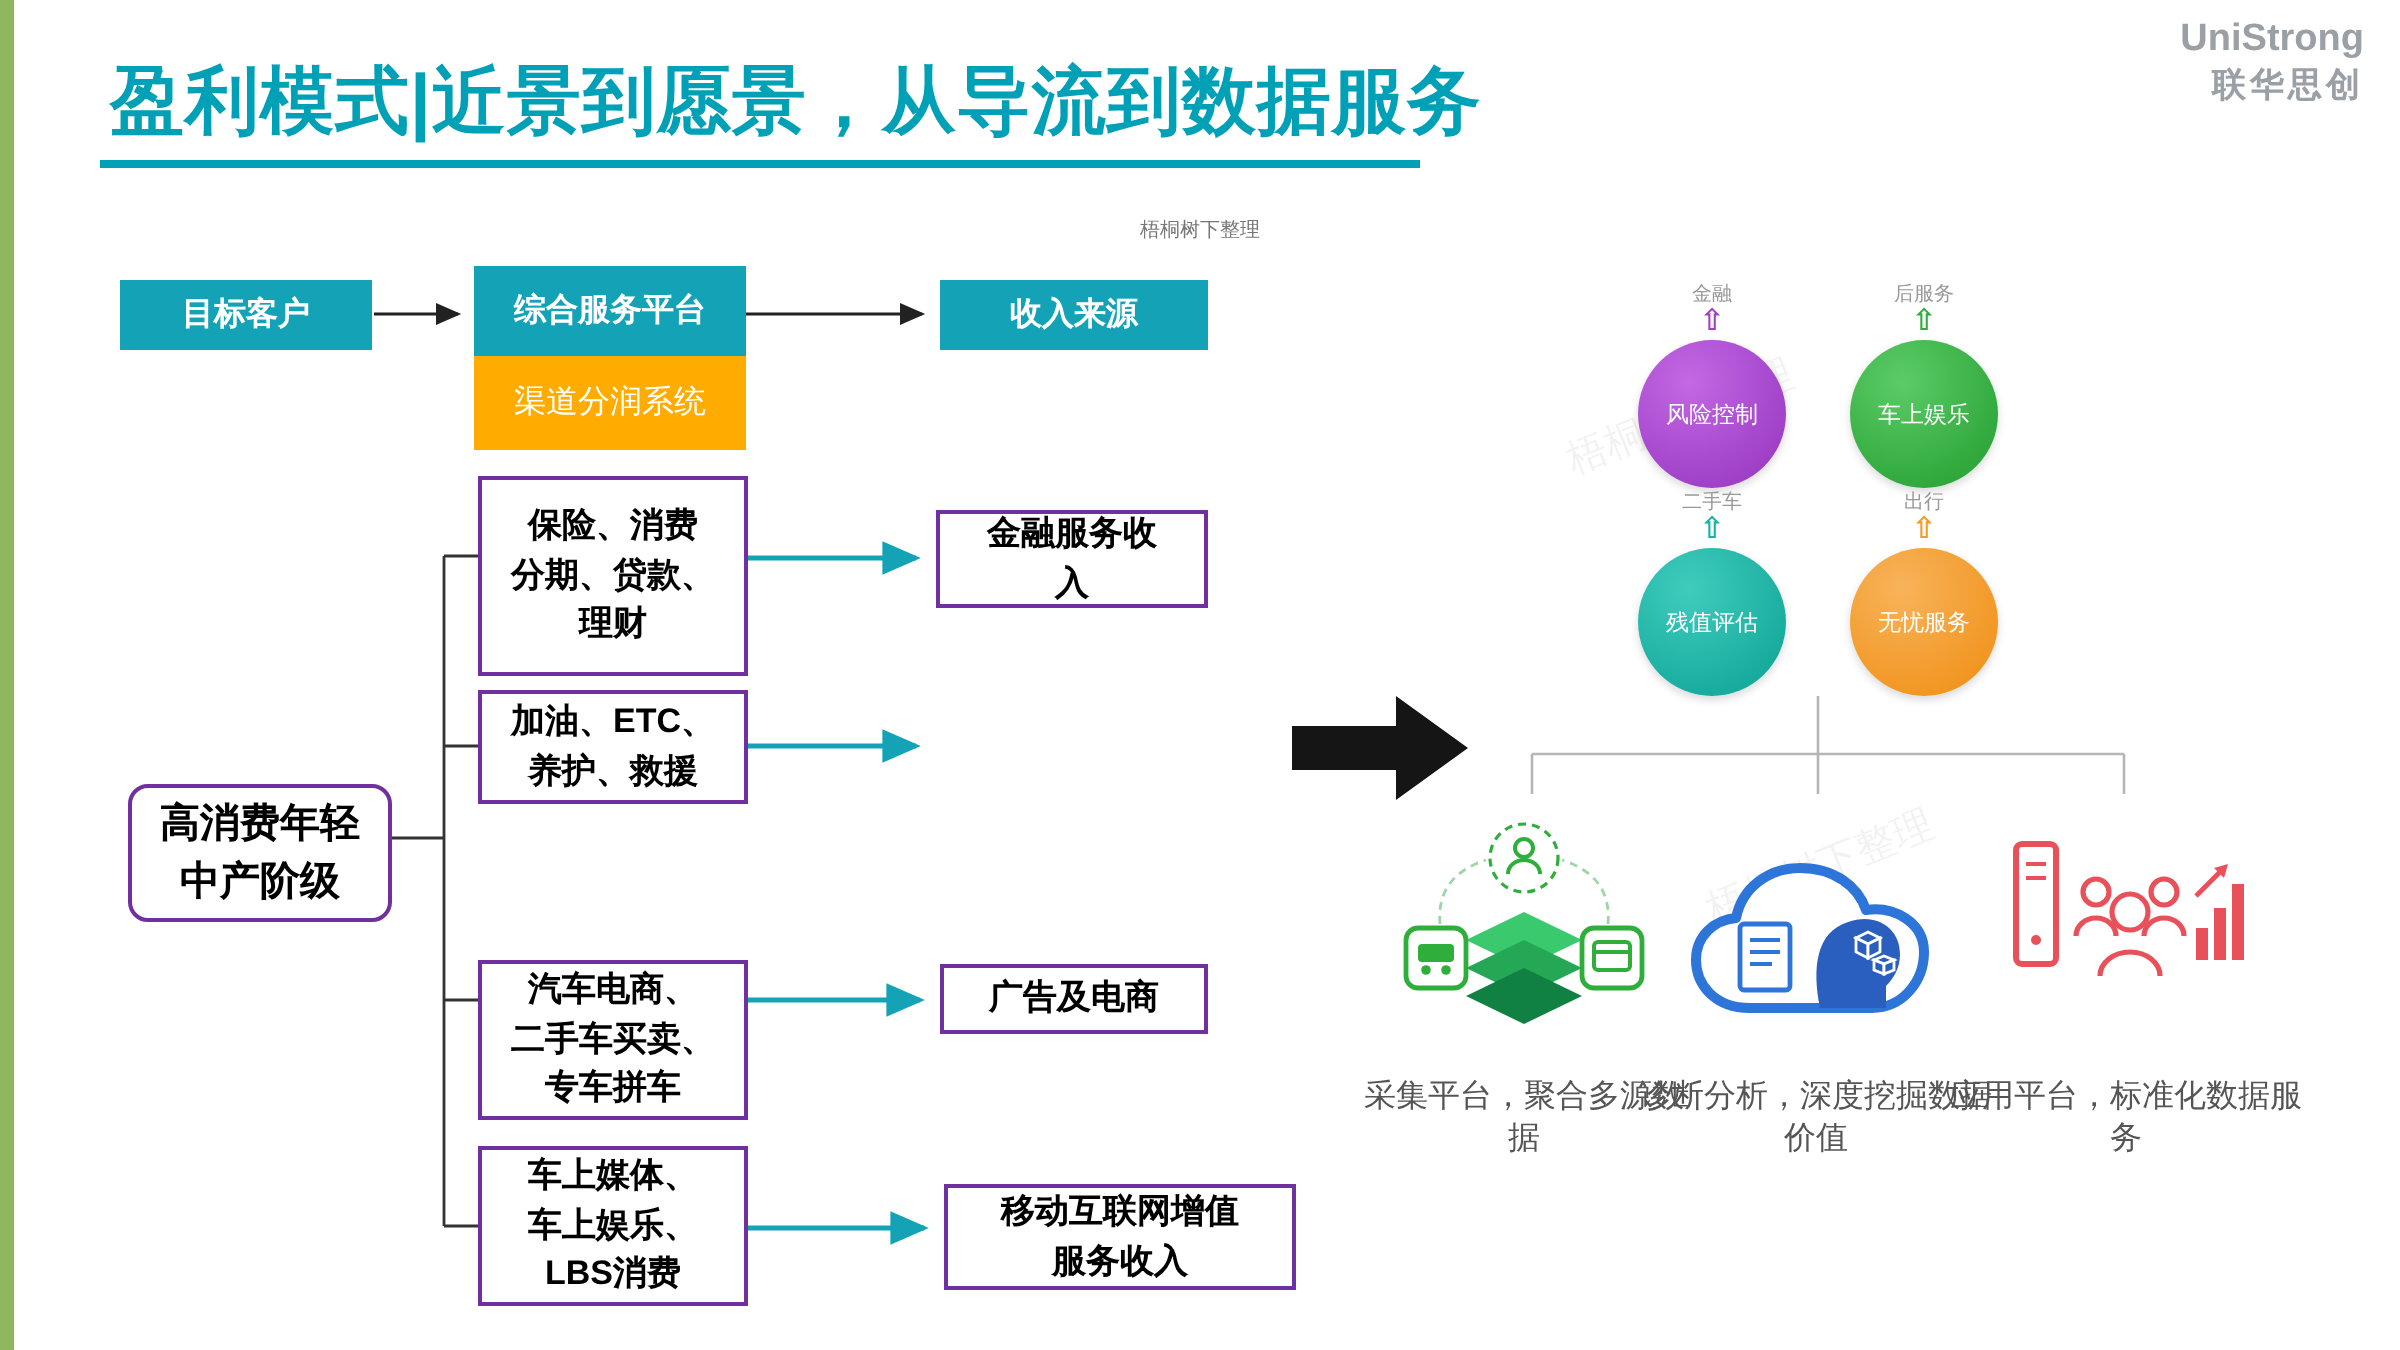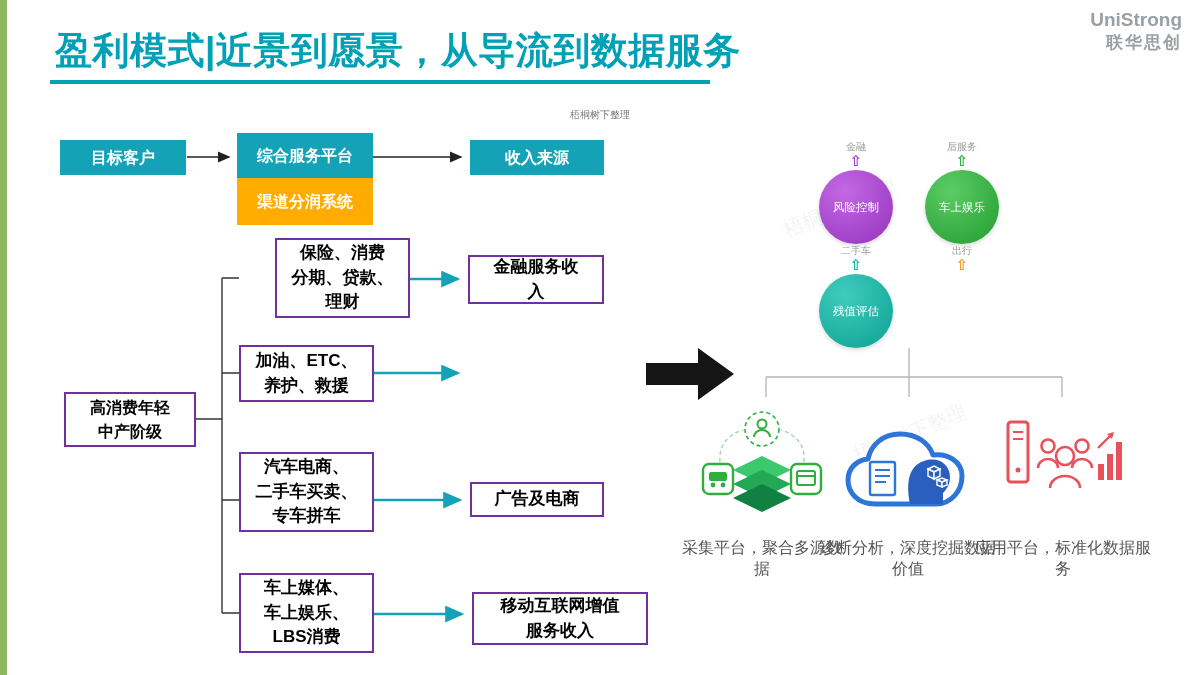--- a/index.html
+++ b/index.html
@@ -18,21 +18,21 @@
   .logo-l1{font-size:19px;font-weight:bold;}
   .logo-l2{font-size:17px;font-weight:bold;letter-spacing:2px;}
   .credit{position:absolute;left:500px;top:108px;width:200px;text-align:center;font-size:10px;color:#777;}
   .overlay{position:absolute;left:0;top:0;pointer-events:none;}
   .box{
     position:absolute;display:flex;align-items:center;justify-content:center;
     text-align:center;box-sizing:border-box;white-space:pre-line;line-height:1.45;
     z-index:2;
   }
   .box.teal{background:#14a3b6;color:#fff;font-weight:bold;font-size:16px;}
-  .box.orange{background:#ffab00;color:#fff;font-weight:bold;font-size:16px;}
+  .box.orange{background:#ffab00;color:#fff;font-weight:normal;font-size:16px;}
   .box.outline{background:#fff;border:2px solid #7030a0;color:#000;font-weight:bold;font-size:17px;}
   .bubble{position:absolute;width:104px;text-align:center;z-index:2;}
   .b-label{font-size:10px;color:#999;}
   .b-arrow{font-size:15px;font-weight:bold;line-height:14px;}
   .b-circle{
     width:74px;height:74px;border-radius:50%;margin:2px auto 0;
     display:flex;align-items:center;justify-content:center;color:#fff;font-size:11.5px;
     box-shadow:0 2px 4px rgba(0,0,0,0.15);
   }
   .purple .b-arrow{color:#a43ec8}
@@ -88,29 +88,29 @@
   </svg>
 
   <div class="box teal" style="left:60px;top:140px;width:126px;height:35px;">目标客户</div>
 
   <div class="box teal" style="left:237px;top:133px;width:136px;height:45px;padding:0 18px;">综合服务平台</div>
 
   <div class="box orange" style="left:237px;top:178px;width:136px;height:47px;padding:0 18px;">渠道分润系统</div>
 
   <div class="box teal" style="left:470px;top:140px;width:134px;height:35px;">收入来源</div>
 
-  <div class="box outline" style="left:64px;top:392px;width:132px;height:55px;font-size:16px;">高消费年轻
+  <div class="box outline" style="left:64px;top:392px;width:132px;height:69px;font-size:20px;border-radius:10px;">高消费年轻
 中产阶级</div>
 
-  <div class="box outline" style="left:239px;top:238px;width:135px;height:80px;margin-left:36px;">保险、消费
+  <div class="box outline" style="left:239px;top:238px;width:135px;height:100px;">保险、消费
 分期、贷款、
 理财</div>
   <div class="box outline" style="left:239px;top:345px;width:135px;height:57px;">加油、ETC、
 养护、救援</div>
-  <div class="box outline" style="left:239px;top:452px;width:135px;height:80px;">汽车电商、
+  <div class="box outline" style="left:239px;top:480px;width:135px;height:80px;">汽车电商、
 二手车买卖、
 专车拼车</div>
   <div class="box outline" style="left:239px;top:573px;width:135px;height:80px;">车上媒体、
 车上娱乐、
 LBS消费</div>
 
   <div class="box outline" style="left:468px;top:255px;width:136px;height:49px;padding:0 20px;">金融服务收入</div>
   <div class="box outline" style="left:470px;top:482px;width:134px;height:35px;">广告及电商</div>
   <div class="box outline" style="left:472px;top:592px;width:176px;height:53px;">移动互联网增值
 服务收入</div>
@@ -132,20 +132,23 @@
   <div class="bubble tealc" style="left:804px;top:244px;">
     <div class="b-label">二手车</div>
     <div class="b-arrow">⇧</div>
     <div class="b-circle">
       <span>残值评估</span>
     </div>
   </div>
   <div class="bubble orangec" style="left:910px;top:244px;">
     <div class="b-label">出行</div>
     <div class="b-arrow">⇧</div>
+    <div class="b-circle">
+      <span>无忧服务</span>
+    </div>
   </div>
 
   <svg class="icon" style="left:697px;top:404px;" width="130" height="132" viewBox="0 0 130 132">
     <circle cx="65" cy="25" r="17" fill="none" stroke="#2fae3c" stroke-width="1.6" stroke-dasharray="4 3"></circle>
     <circle cx="65" cy="20" r="4.5" fill="none" stroke="#2fae3c" stroke-width="2"></circle>
     <path d="M57,33 a8,7 0 0 1 16,0" fill="none" stroke="#2fae3c" stroke-width="2"></path>
     <path d="M23,58 Q21,34 46,26" fill="none" stroke="#9fd6a8" stroke-width="1.4" stroke-dasharray="4 3"></path>
     <path d="M107,58 Q109,34 84,26" fill="none" stroke="#9fd6a8" stroke-width="1.4" stroke-dasharray="4 3"></path>
     <polygon points="65,52 94,66 65,80 36,66" fill="#3bc96d"></polygon>
     <polygon points="65,66 94,80 65,94 36,80" fill="#25a855"></polygon>

